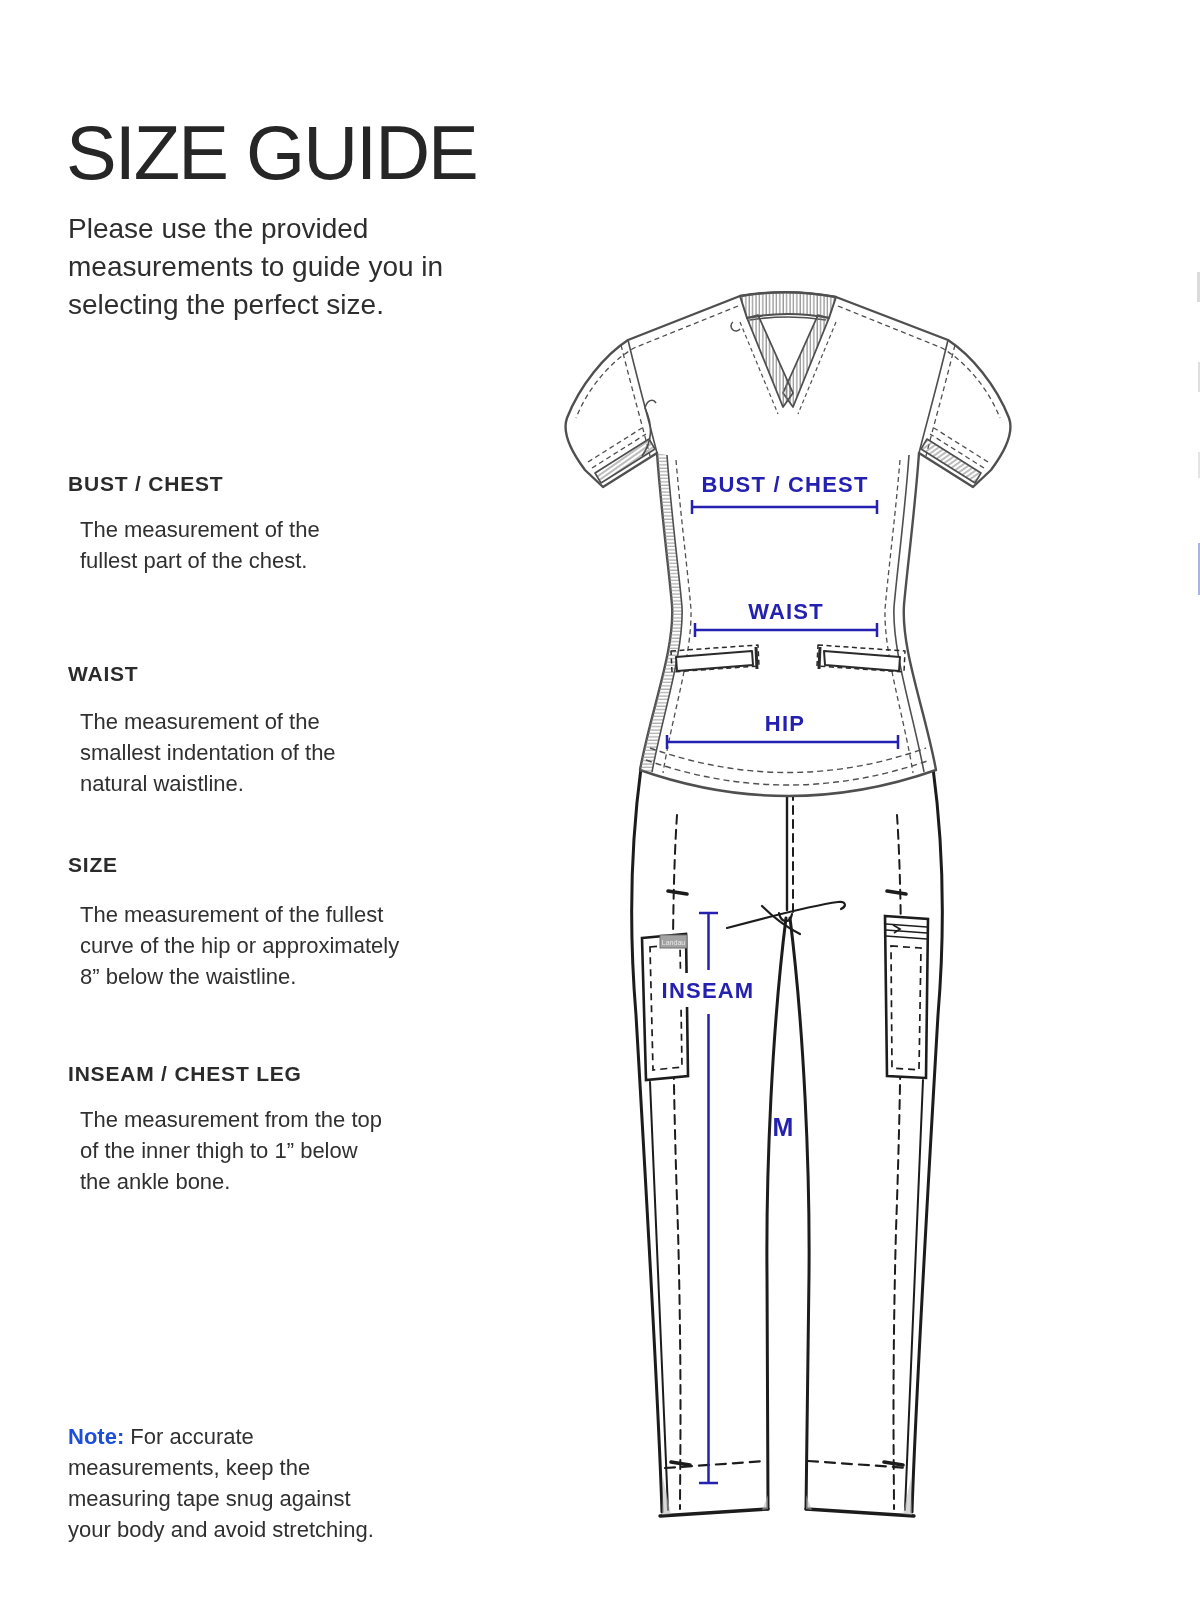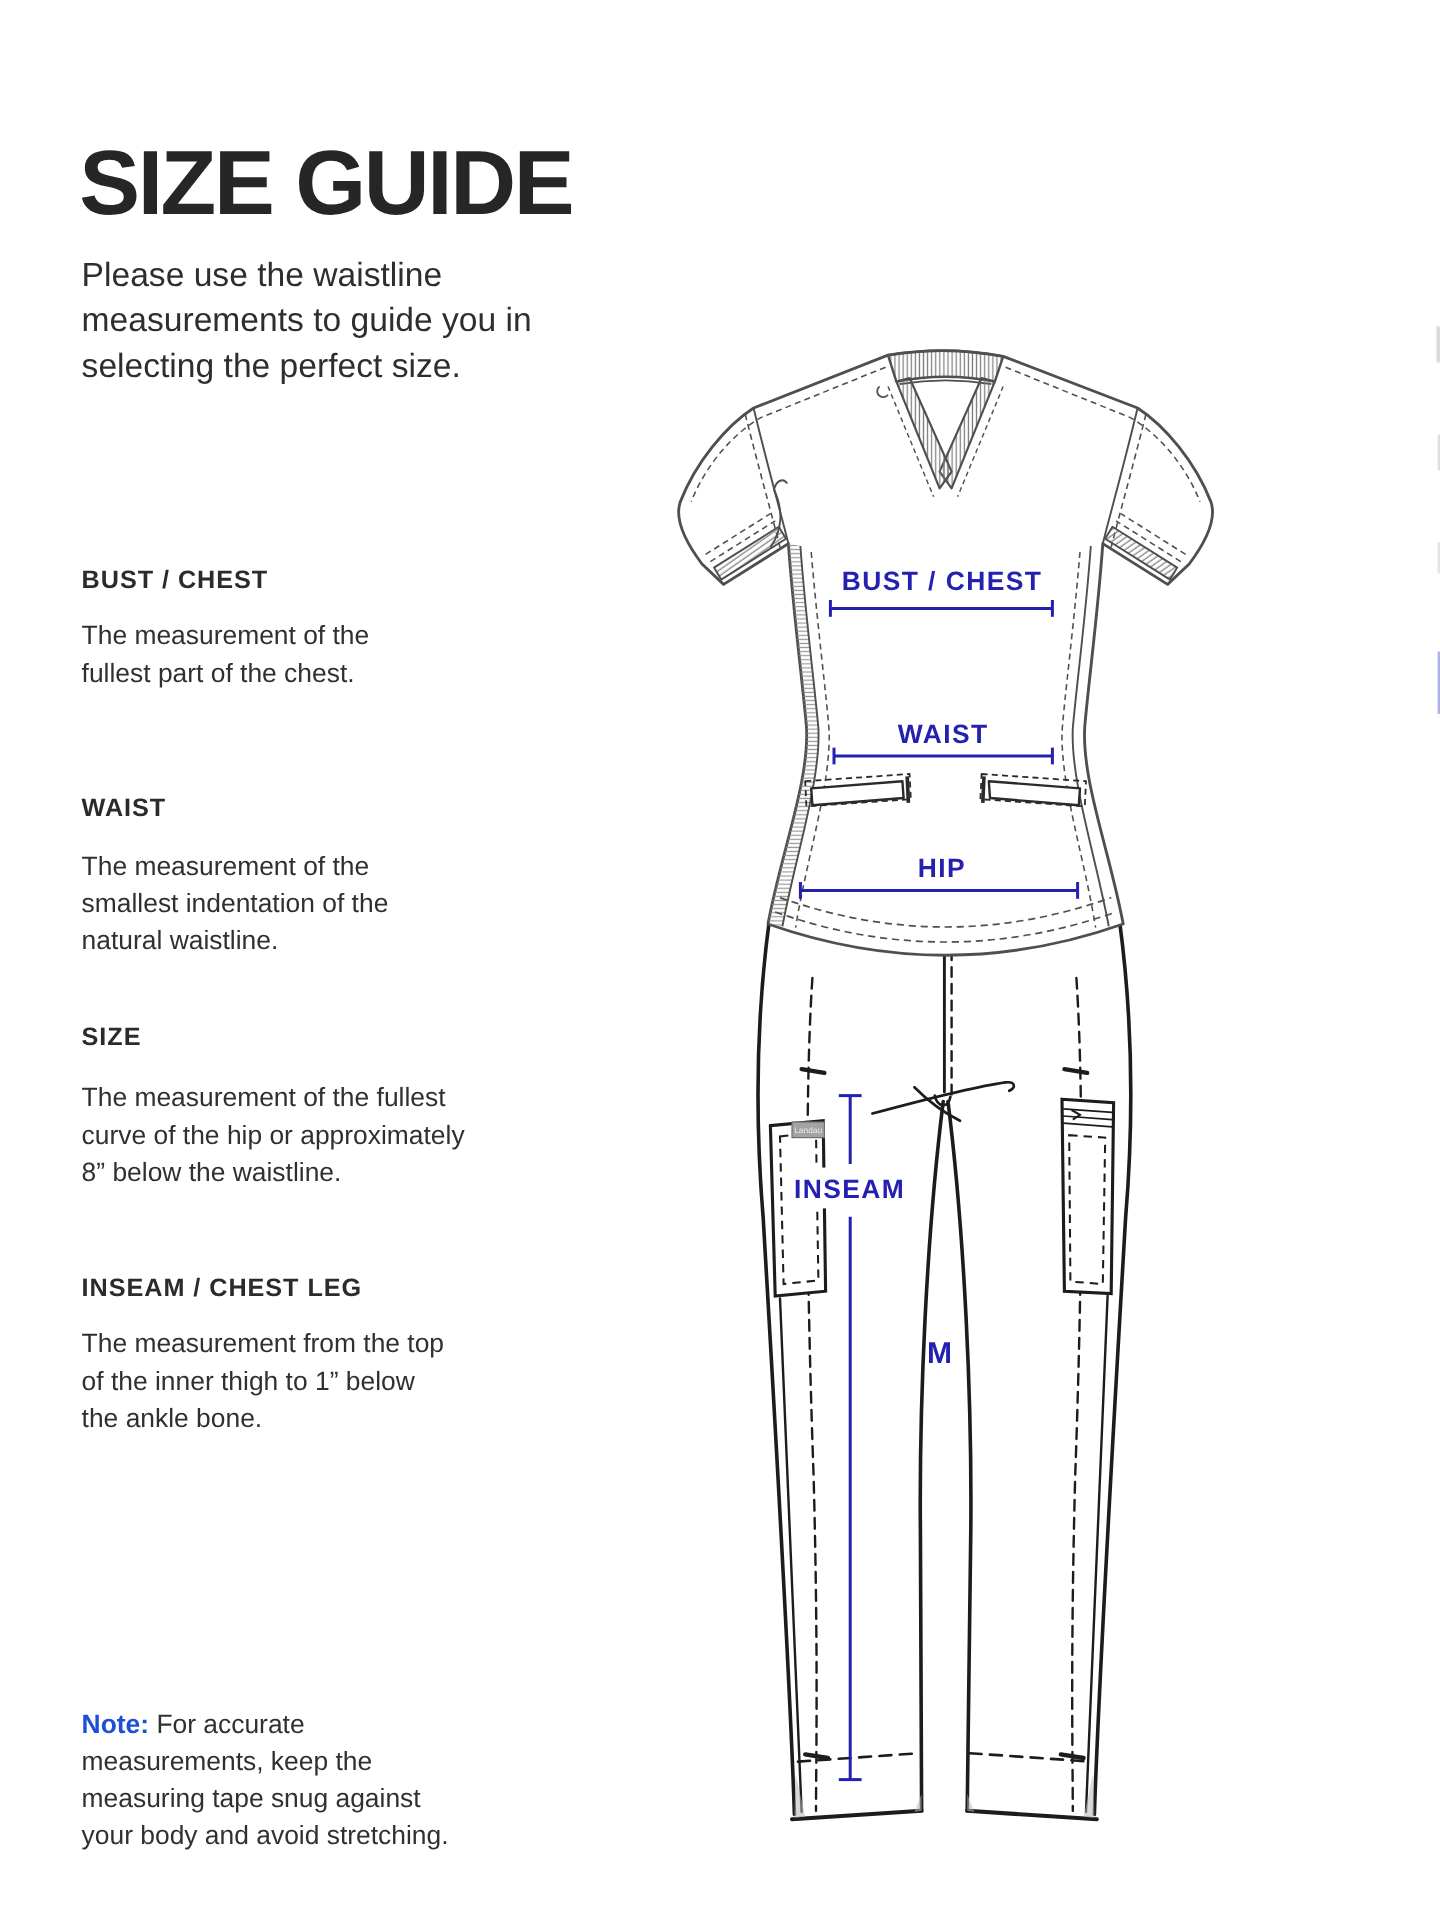--- a/index.html
+++ b/index.html
@@ -4,51 +4,51 @@
 <style>
   html,body{margin:0;padding:0;}
   body{
     width:1200px;height:1600px;position:relative;overflow:hidden;
     background:#ffffff;color:#2e2e2e;
     font-family:"Liberation Sans","DejaVu Sans",sans-serif;
   }
   .abs{position:absolute;}
   .page-title{
     left:66px;top:62px;width:560px;
-    font-size:76px;line-height:80px;font-weight:bold;
+    font-size:76px;line-height:80px;font-weight:normal;
     letter-spacing:-2px;color:#262626;white-space:pre-line;
   }
   .intro{
     left:68px;top:182px;width:470px;
     font-size:28px;line-height:38px;color:#2e2e2e;white-space:pre-line;
   }
   .sec-heading{
     left:68px;width:430px;
     font-size:21px;font-weight:bold;letter-spacing:0.8px;
     color:#2b2b2b;white-space:pre-line;
   }
   .sec-body{
-    left:68px;width:440px;
+    left:80px;width:440px;
     font-size:22px;line-height:31px;color:#303030;white-space:pre-line;
   }
   .note{
     left:68px;top:1399px;width:440px;
     font-size:22px;line-height:31px;color:#303030;white-space:pre-line;
   }
   .note b{font-weight:bold;color:#1d4ed8;}
   .diagram{left:500px;top:270px;width:700px;height:1290px;}
   .edge-artifact{right:0;background:#d2d2d4;}
   svg text{font-family:"Liberation Sans","DejaVu Sans",sans-serif;}
 </style>
 </head>
 <body>
 
 <h1 class="abs page-title">SIZE GUIDE</h1>
 
-<p class="abs intro">Please use the waistline
+<p class="abs intro">Please use the provided
 measurements to guide you in
 selecting the perfect size.</p>
 
 <h2 class="abs sec-heading" style="top:455px">BUST / CHEST</h2>
 <p class="abs sec-body" style="top:492px">The measurement of the
 fullest part of the chest.</p>
 
 <h2 class="abs sec-heading" style="top:645px">WAIST</h2>
 <p class="abs sec-body" style="top:684px">The measurement of the
 smallest indentation of the

